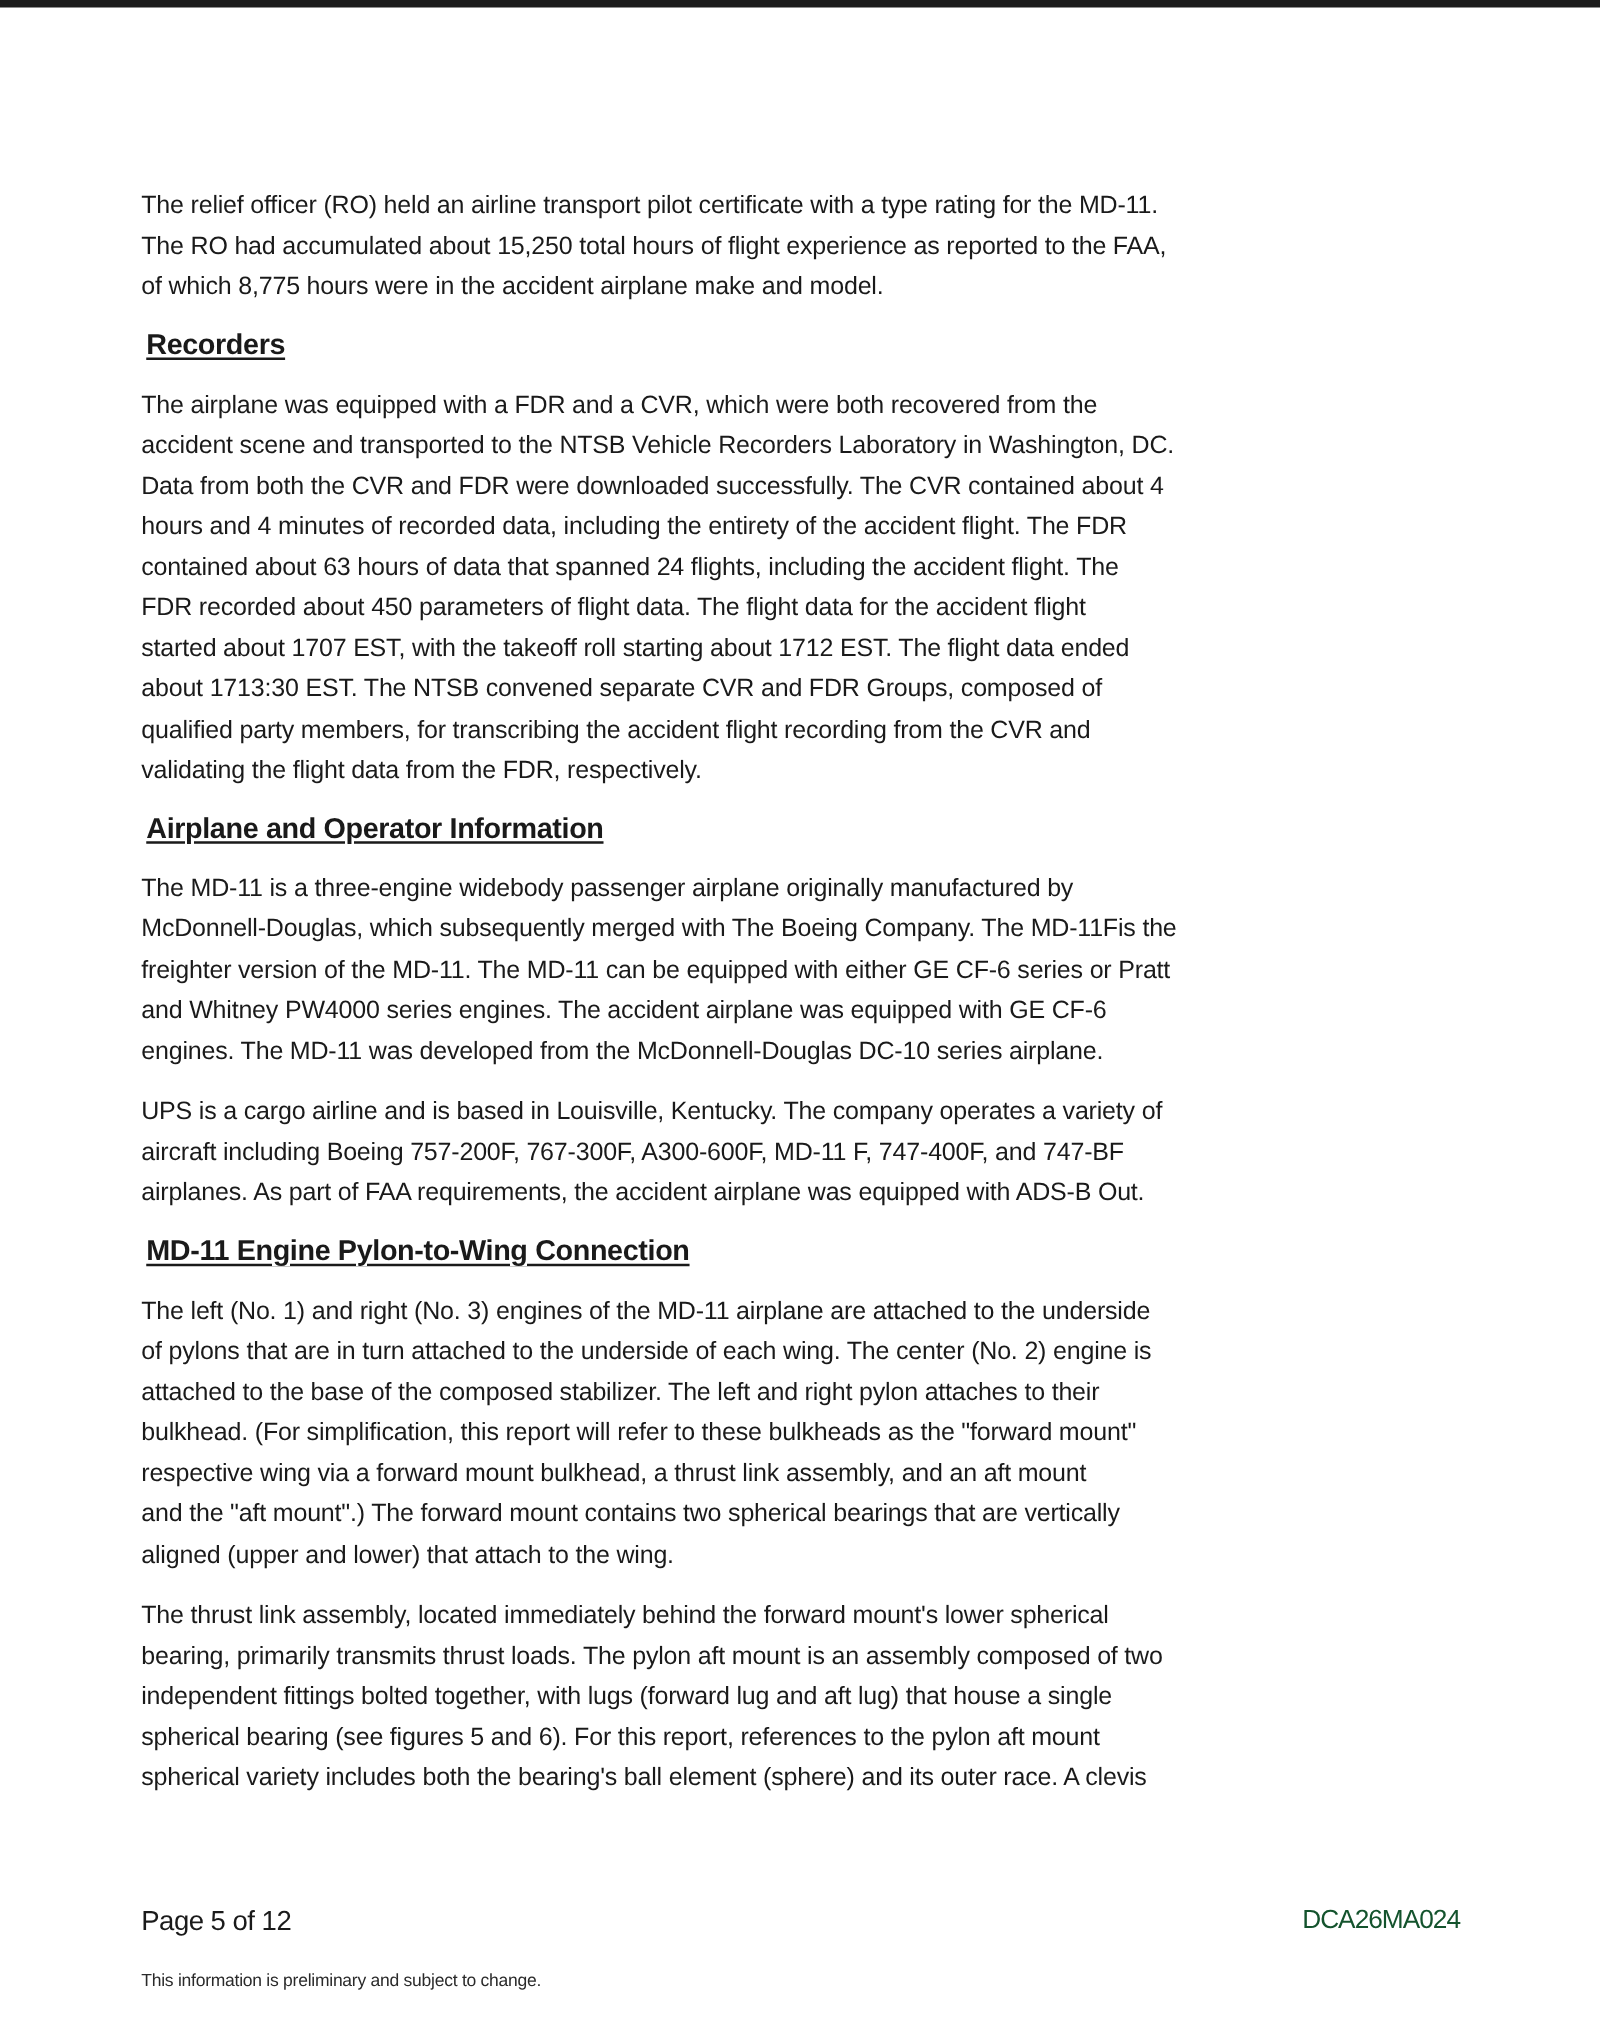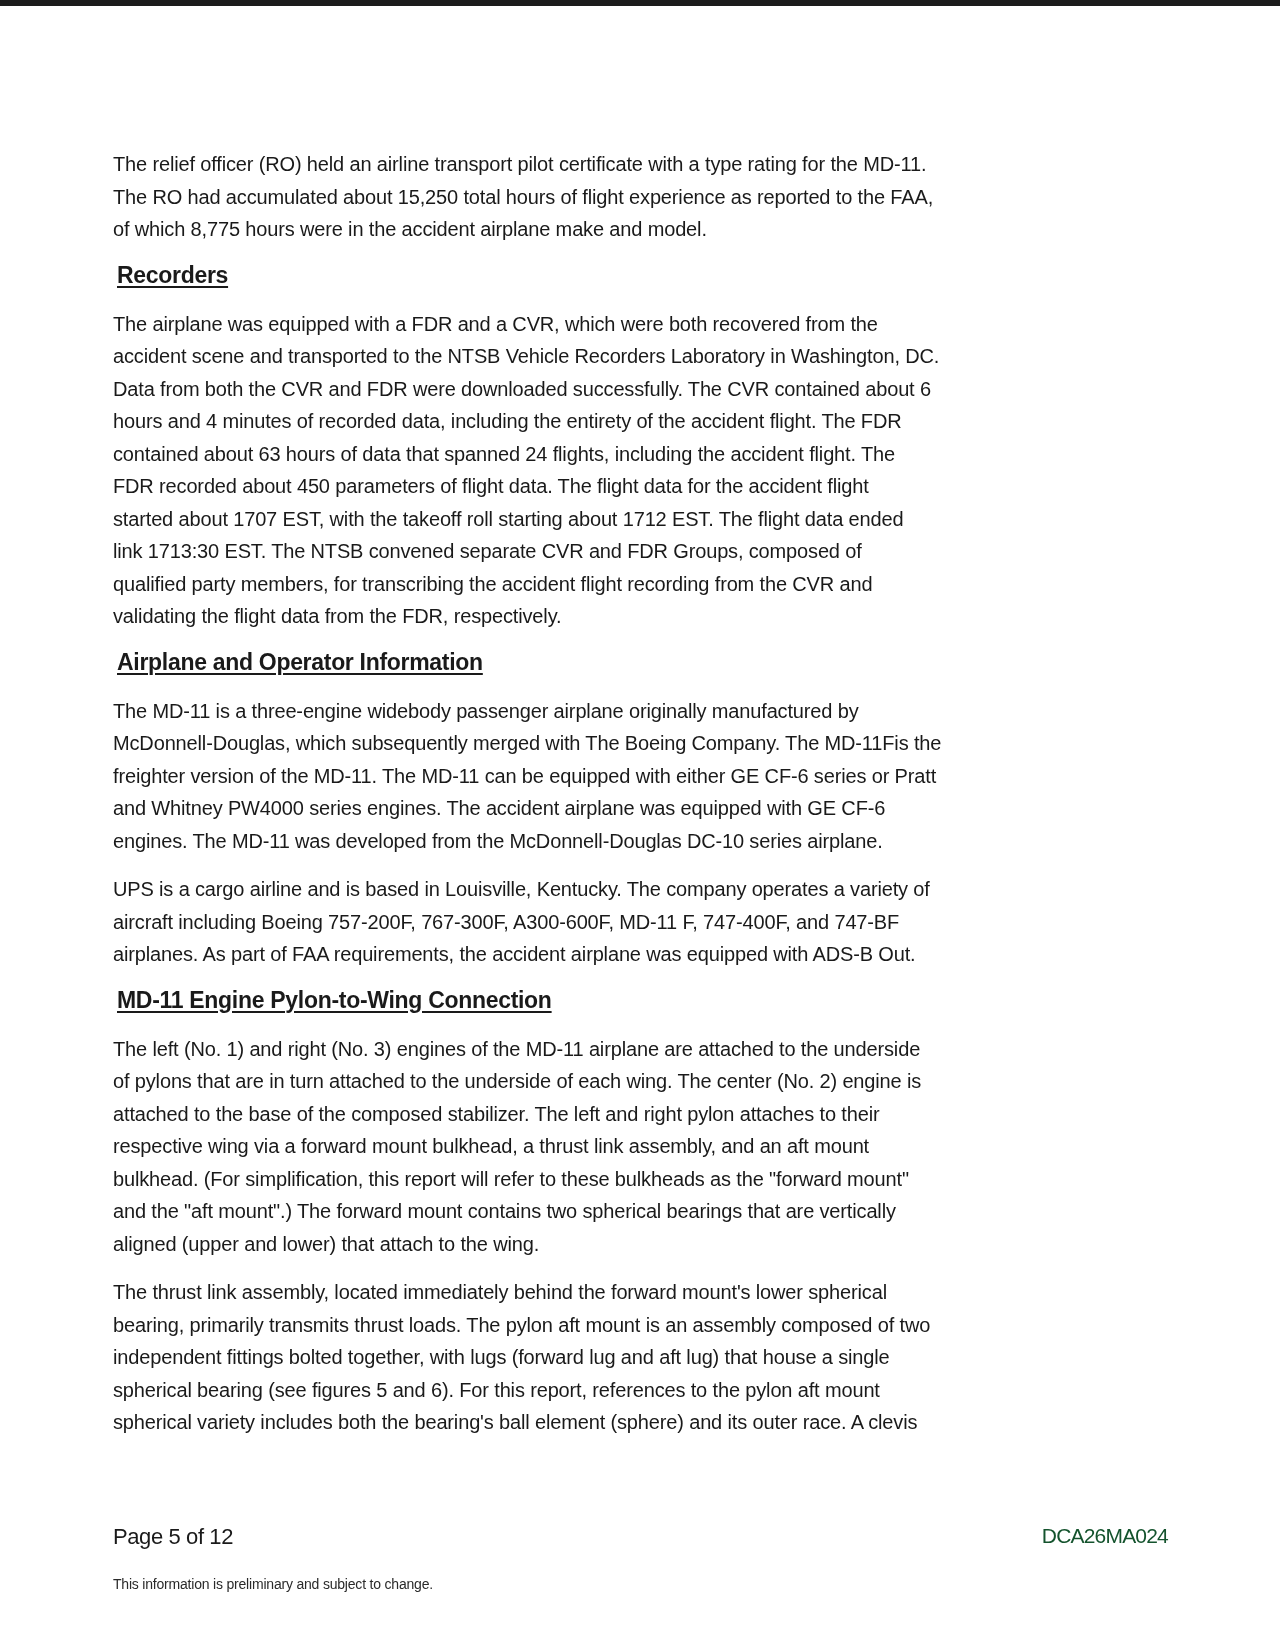--- a/index.html
+++ b/index.html
@@ -59,26 +59,26 @@
   <div class="para">
     <div class="line">The relief officer (RO) held an airline transport pilot certificate with a type rating for the MD-11.</div>
     <div class="line">The RO had accumulated about 15,250 total hours of flight experience as reported to the FAA,</div>
     <div class="line">of which 8,775 hours were in the accident airplane make and model.</div>
   </div>
 
   <div class="heading">Recorders</div>
   <div class="para">
     <div class="line">The airplane was equipped with a FDR and a CVR, which were both recovered from the</div>
     <div class="line">accident scene and transported to the NTSB Vehicle Recorders Laboratory in Washington, DC.</div>
-    <div class="line">Data from both the CVR and FDR were downloaded successfully. The CVR contained about 6</div>
+    <div class="line">Data from both the CVR and FDR were downloaded successfully. The CVR contained about 4</div>
     <div class="line">hours and 4 minutes of recorded data, including the entirety of the accident flight. The FDR</div>
     <div class="line">contained about 63 hours of data that spanned 24 flights, including the accident flight. The</div>
     <div class="line">FDR recorded about 450 parameters of flight data. The flight data for the accident flight</div>
     <div class="line">started about 1707 EST, with the takeoff roll starting about 1712 EST. The flight data ended</div>
-    <div class="line">link 1713:30 EST. The NTSB convened separate CVR and FDR Groups, composed of</div>
+    <div class="line">about 1713:30 EST. The NTSB convened separate CVR and FDR Groups, composed of</div>
     <div class="line">qualified party members, for transcribing the accident flight recording from the CVR and</div>
     <div class="line">validating the flight data from the FDR, respectively.</div>
   </div>
 
   <div class="heading">Airplane and Operator Information</div>
   <div class="para">
     <div class="line">The MD-11 is a three-engine widebody passenger airplane originally manufactured by</div>
     <div class="line">McDonnell-Douglas, which subsequently merged with The Boeing Company. The MD-11Fis the</div>
     <div class="line">freighter version of the MD-11. The MD-11 can be equipped with either GE CF-6 series or Pratt</div>
     <div class="line">and Whitney PW4000 series engines. The accident airplane was equipped with GE CF-6</div>
@@ -88,22 +88,22 @@
     <div class="line">UPS is a cargo airline and is based in Louisville, Kentucky. The company operates a variety of</div>
     <div class="line">aircraft including Boeing 757-200F, 767-300F, A300-600F, MD-11 F, 747-400F, and 747-BF</div>
     <div class="line">airplanes. As part of FAA requirements, the accident airplane was equipped with ADS-B Out.</div>
   </div>
 
   <div class="heading">MD-11 Engine Pylon-to-Wing Connection</div>
   <div class="para">
     <div class="line">The left (No. 1) and right (No. 3) engines of the MD-11 airplane are attached to the underside</div>
     <div class="line">of pylons that are in turn attached to the underside of each wing. The center (No. 2) engine is</div>
     <div class="line">attached to the base of the composed stabilizer. The left and right pylon attaches to their</div>
+    <div class="line">bulkhead. (For simplification, this report will refer to these bulkheads  as the "forward mount"</div>
     <div class="line">respective wing via a forward mount bulkhead, a thrust link assembly, and an aft mount</div>
-    <div class="line">bulkhead. (For simplification, this report will refer to these bulkheads  as the "forward mount"</div>
     <div class="line">and the "aft mount".) The forward mount contains two spherical bearings that are vertically</div>
     <div class="line">aligned (upper and lower) that attach to the wing.</div>
   </div>
   <div class="para">
     <div class="line">The thrust link assembly, located immediately behind the forward mount's lower spherical</div>
     <div class="line">bearing, primarily transmits thrust loads. The pylon aft mount is an assembly composed of two</div>
     <div class="line">independent  fittings bolted together, with lugs (forward lug and aft lug) that house a single</div>
     <div class="line">spherical bearing (see figures 5 and 6). For this report, references to the pylon aft mount</div>
     <div class="line">spherical variety includes both the bearing's ball element (sphere) and its outer race. A clevis</div>
   </div>

